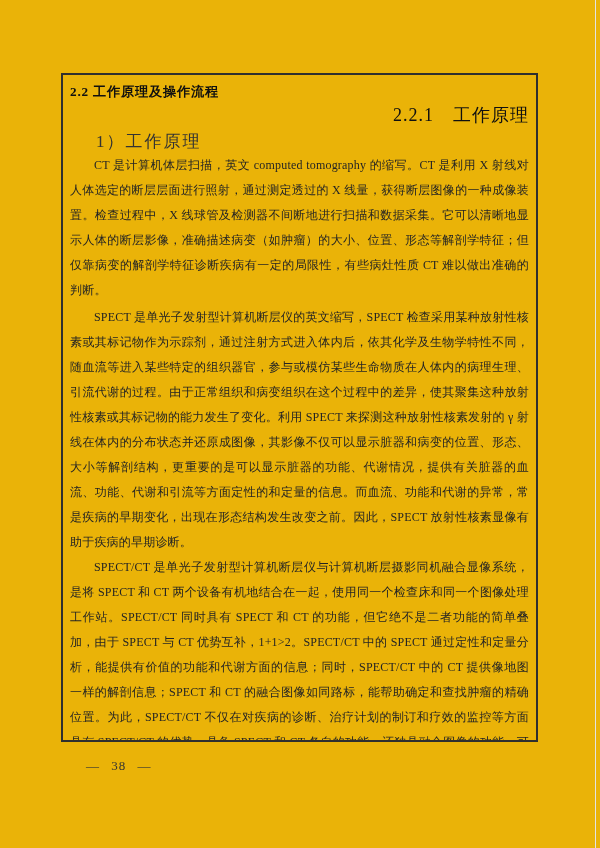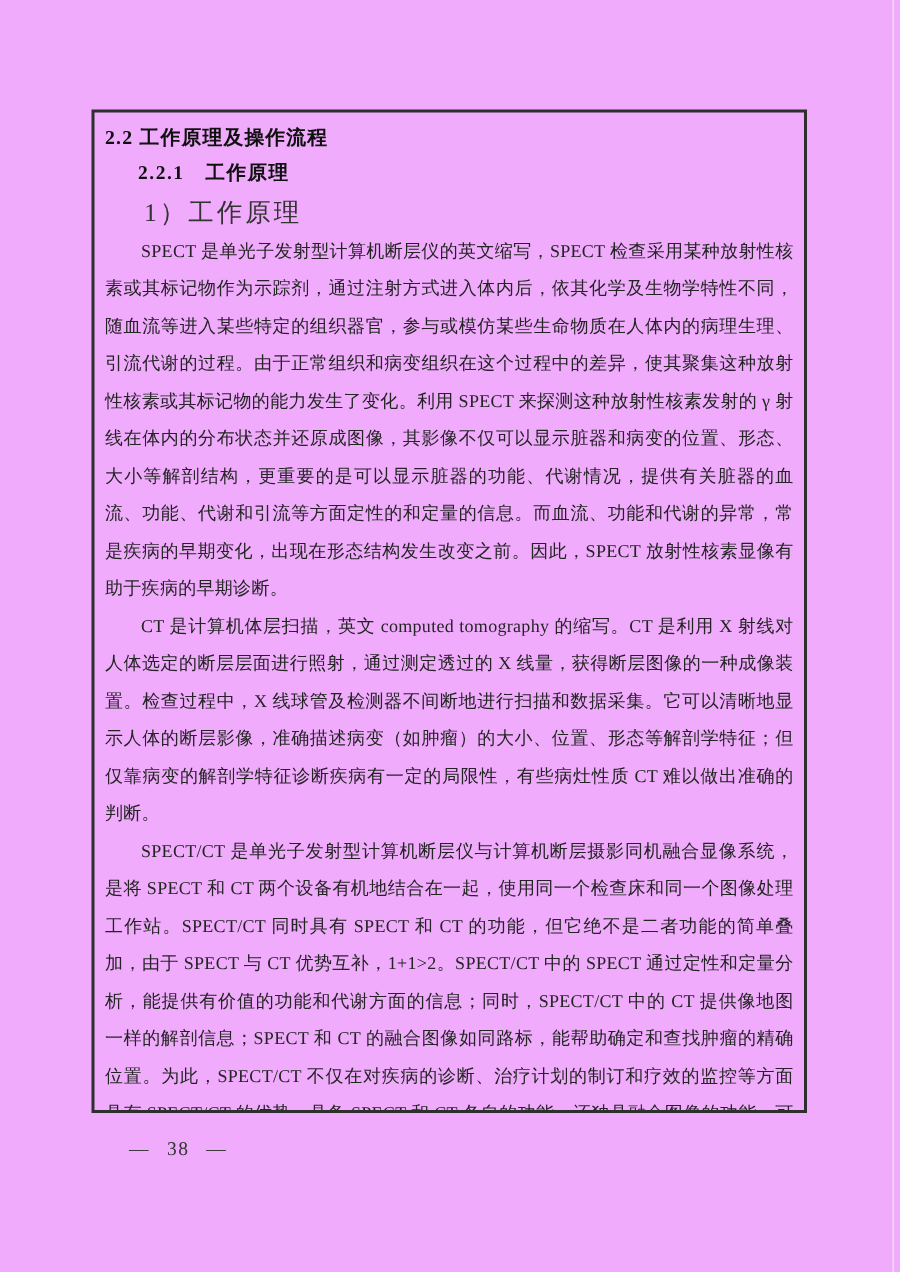--- a/index.html
+++ b/index.html
@@ -4,21 +4,21 @@
 <style>
   html, body {
     margin: 0;
     padding: 0;
     background: #ffffff;
   }
   .sheet {
     position: relative;
     width: 600px;
     height: 848px;
-    background: #f0abfc;
+    background: #eab308;
     overflow: hidden;
     font-family: "Liberation Serif", "DejaVu Serif", serif;
   }
   
   .scan-edge {
     position: absolute;
     top: 0;
     right: 4px;
     width: 1px;
     height: 848px;
@@ -38,27 +38,28 @@
   }
   .section-heading {
     font-size: 13.2px;
     font-weight: bold;
     color: #101010;
     margin: 0;
     line-height: 20px;
     letter-spacing: 0.8px;
   }
   .subsection-heading {
-    font-size: 13px;
-    font-weight: bold;
+    font-size: 18px;
+    font-weight: normal;
     color: #101010;
     margin: 3px 0 0 0;
     padding-left: 22px;
     line-height: 20px;
     letter-spacing: 1px;
+    text-align: right;
   }
   .item-heading {
     font-size: 17px;
     color: #333333;
     margin-top: 6px;
     padding-left: 26px;
     line-height: 22px;
     letter-spacing: 2px;
   }
   .body-para {
@@ -91,22 +92,22 @@
 
   <div class="scan-edge"></div>
 
   <div class="frame">
     <h1 class="section-heading">2.2 工作原理及操作流程</h1>
 
     <h2 class="subsection-heading">2.2.1　工作原理</h2>
 
     <div class="item-heading">1）工作原理</div>
 
+    <p class="body-para">CT 是计算机体层扫描，英文 computed tomography 的缩写。CT 是利用 X 射线对人体选定的断层层面进行照射，通过测定透过的 X 线量，获得断层图像的一种成像装置。检查过程中，X 线球管及检测器不间断地进行扫描和数据采集。它可以清晰地显示人体的断层影像，准确描述病变（如肿瘤）的大小、位置、形态等解剖学特征；但仅靠病变的解剖学特征诊断疾病有一定的局限性，有些病灶性质 CT 难以做出准确的判断。</p>
+
     <p class="body-para first">SPECT 是单光子发射型计算机断层仪的英文缩写，SPECT 检查采用某种放射性核素或其标记物作为示踪剂，通过注射方式进入体内后，依其化学及生物学特性不同，随血流等进入某些特定的组织器官，参与或模仿某些生命物质在人体内的病理生理、引流代谢的过程。由于正常组织和病变组织在这个过程中的差异，使其聚集这种放射性核素或其标记物的能力发生了变化。利用 SPECT 来探测这种放射性核素发射的 γ 射线在体内的分布状态并还原成图像，其影像不仅可以显示脏器和病变的位置、形态、大小等解剖结构，更重要的是可以显示脏器的功能、代谢情况，提供有关脏器的血流、功能、代谢和引流等方面定性的和定量的信息。而血流、功能和代谢的异常，常是疾病的早期变化，出现在形态结构发生改变之前。因此，SPECT 放射性核素显像有助于疾病的早期诊断。</p>
-
-    <p class="body-para">CT 是计算机体层扫描，英文 computed tomography 的缩写。CT 是利用 X 射线对人体选定的断层层面进行照射，通过测定透过的 X 线量，获得断层图像的一种成像装置。检查过程中，X 线球管及检测器不间断地进行扫描和数据采集。它可以清晰地显示人体的断层影像，准确描述病变（如肿瘤）的大小、位置、形态等解剖学特征；但仅靠病变的解剖学特征诊断疾病有一定的局限性，有些病灶性质 CT 难以做出准确的判断。</p>
 
     <p class="body-para">SPECT/CT 是单光子发射型计算机断层仪与计算机断层摄影同机融合显像系统，是将 SPECT 和 CT 两个设备有机地结合在一起，使用同一个检查床和同一个图像处理工作站。SPECT/CT 同时具有 SPECT 和 CT 的功能，但它绝不是二者功能的简单叠加，由于 SPECT 与 CT 优势互补，1+1&gt;2。SPECT/CT 中的 SPECT 通过定性和定量分析，能提供有价值的功能和代谢方面的信息；同时，SPECT/CT 中的 CT 提供像地图一样的解剖信息；SPECT 和 CT 的融合图像如同路标，能帮助确定和查找肿瘤的精确位置。为此，SPECT/CT 不仅在对疾病的诊断、治疗计划的制订和疗效的监控等方面具有 SPECT/CT 的优势，具备 SPECT 和 CT 各自的功能，还独具融合图像的功能，可将 SPECT 图像与 CT 图像融合，可以同时反映病灶的病理生理变化及形态结构，其检查结果较单独的 SPECT</p>
   </div>
 
   <div class="page-number">— 38 —</div>
 
 </div>
 
 </body></html>

